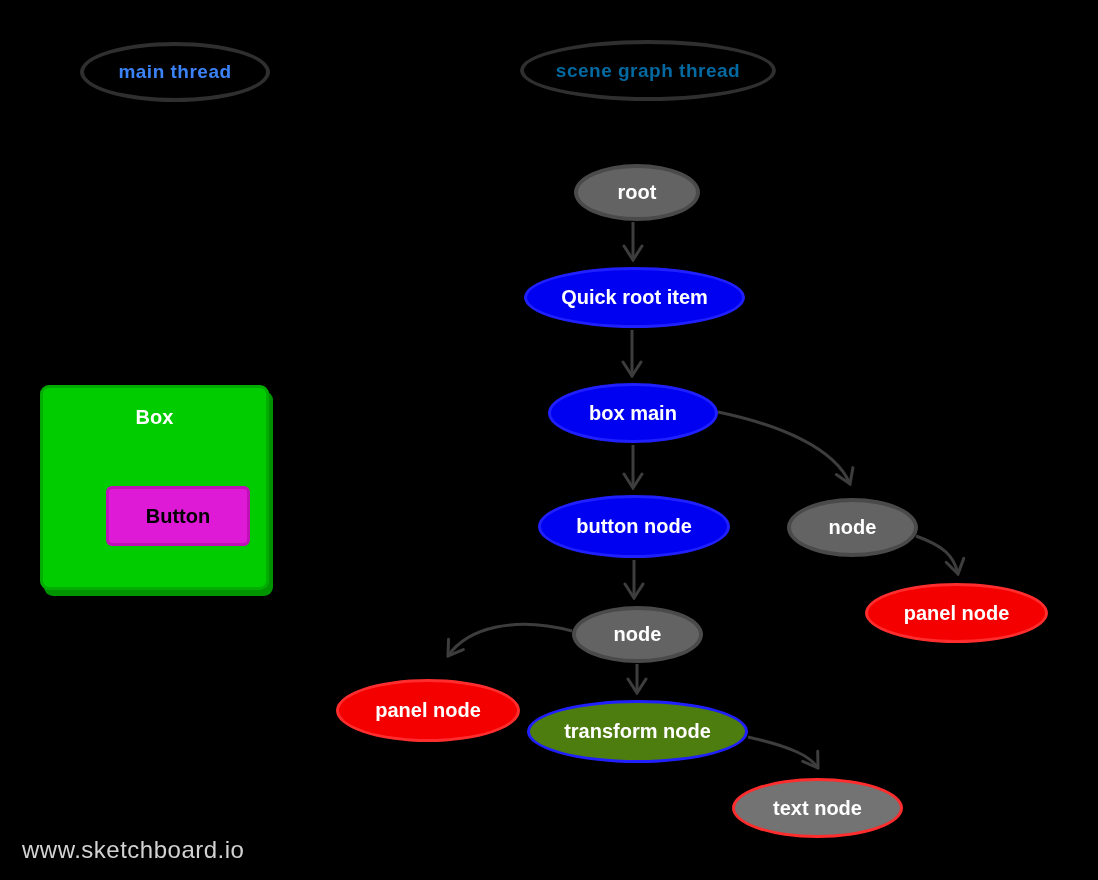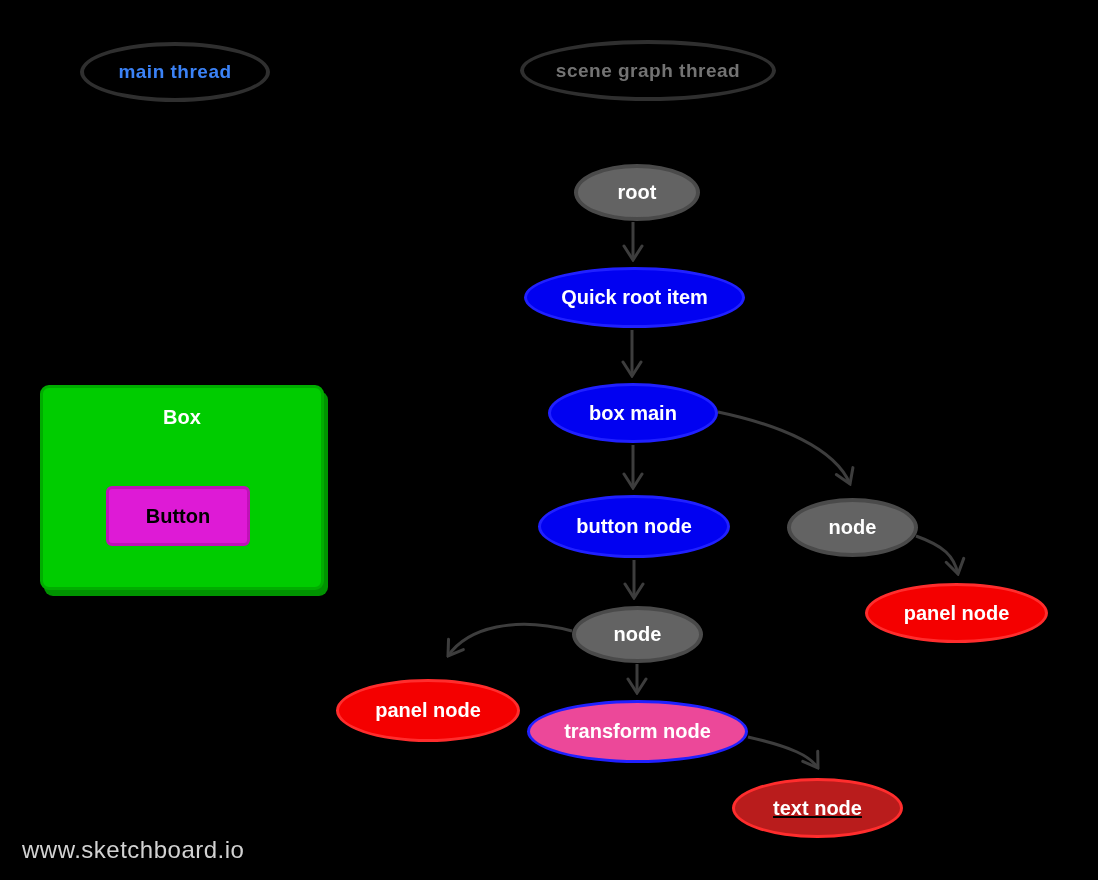--- a/index.html
+++ b/index.html
@@ -47,21 +47,21 @@
   #n-button      { left: 538px; top: 495px; width: 192px; height: 63px; }
   #n-node-right  { left: 787px; top: 498px; width: 131px; height: 59px; }
   #n-panel-right { left: 865px; top: 583px; width: 183px; height: 60px; }
   #n-node-lower  { left: 572px; top: 606px; width: 131px; height: 57px; }
   #n-panel-left  { left: 336px; top: 679px; width: 184px; height: 63px; }
   #n-transform   { left: 527px; top: 700px; width: 221px; height: 63px; }
   #n-text        { left: 732px; top: 778px; width: 171px; height: 60px; }
 
   
   #box-shape {
-    position: absolute; left: 40px; top: 385px; width: 284px; height: 205px;
+    position: absolute; left: 40px; top: 385px; width: 229px; height: 205px;
     border-radius: 9px;
     border: 3px solid transparent;
     box-shadow: 4px 6px 0 0 #009300;
     box-sizing: border-box;
     z-index: 2;
   }
   #box-shape .box-label {
     position: absolute; left: 0; right: 0; top: 18px;
     text-align: center; color: #ffffff; font-weight: bold; font-size: 20px;
   }
@@ -100,21 +100,21 @@
     <path class="edge" d="M634,560 L634,598" marker-end="url(#arrow)" stroke="#3d3d3d"></path>
     <path class="edge" d="M572,631 C516,616 468,627 448,656" marker-end="url(#arrow)" stroke="#3d3d3d"></path>
     <path class="edge" d="M637,664 L637,693" marker-end="url(#arrow)" stroke="#3d3d3d"></path>
     <path class="edge" d="M748,737 C792,747 810,756 818,768" marker-end="url(#arrow)" stroke="#3d3d3d"></path>
   </svg>
 
   <div class="thread" id="t-main" style="border-color: rgb(47, 47, 47);">
     <span class="t-label" style="color: #3b82f6;">main thread</span>
   </div>
   <div class="thread" id="t-scene" style="border-color: rgb(47, 47, 47);">
-    <span class="t-label" style="color: #737373;">scene graph thread</span>
+    <span class="t-label" style="color: #0369a1;">scene graph thread</span>
   </div>
 
   <div id="box-shape" style="background-color: rgb(0, 204, 0); border-color: rgb(0, 173, 0);">
     <div class="box-label">Box</div>
     <div id="button-shape" style="background-color: rgb(222, 26, 214); border-color: rgb(192, 17, 184);">
       <span class="button-label">Button</span>
     </div>
   </div>
 
   <div class="node gray" id="n-root" style="background-color: rgb(99, 99, 99); border-color: rgb(74, 74, 74);">
@@ -134,22 +134,22 @@
   </div>
   <div class="node" id="n-panel-right" style="background-color: rgb(244, 0, 0); border-color: rgb(255, 45, 45);">
     <span class="node-label">panel node</span>
   </div>
   <div class="node gray" id="n-node-lower" style="background-color: rgb(99, 99, 99); border-color: rgb(74, 74, 74);">
     <span class="node-label">node</span>
   </div>
   <div class="node" id="n-panel-left" style="background-color: rgb(244, 0, 0); border-color: rgb(255, 45, 45);">
     <span class="node-label">panel node</span>
   </div>
-  <div class="node" id="n-transform" style="background-color: #ec4899; border-color: rgb(32, 32, 255);">
+  <div class="node" id="n-transform" style="background-color: #4d7c0f; border-color: rgb(32, 32, 255);">
     <span class="node-label">transform node</span>
   </div>
-  <div class="node" id="n-text" style="background-color: #b91c1c; border-color: rgb(255, 45, 45); text-decoration: underline;">
+  <div class="node" id="n-text" style="background-color: #737373; border-color: rgb(255, 45, 45);">
     <span class="node-label">text node</span>
   </div>
 
   <div id="watermark" style="color: rgb(210, 210, 210);">www.sketchboard.io</div>
 
 </div>
 
 </body></html>

